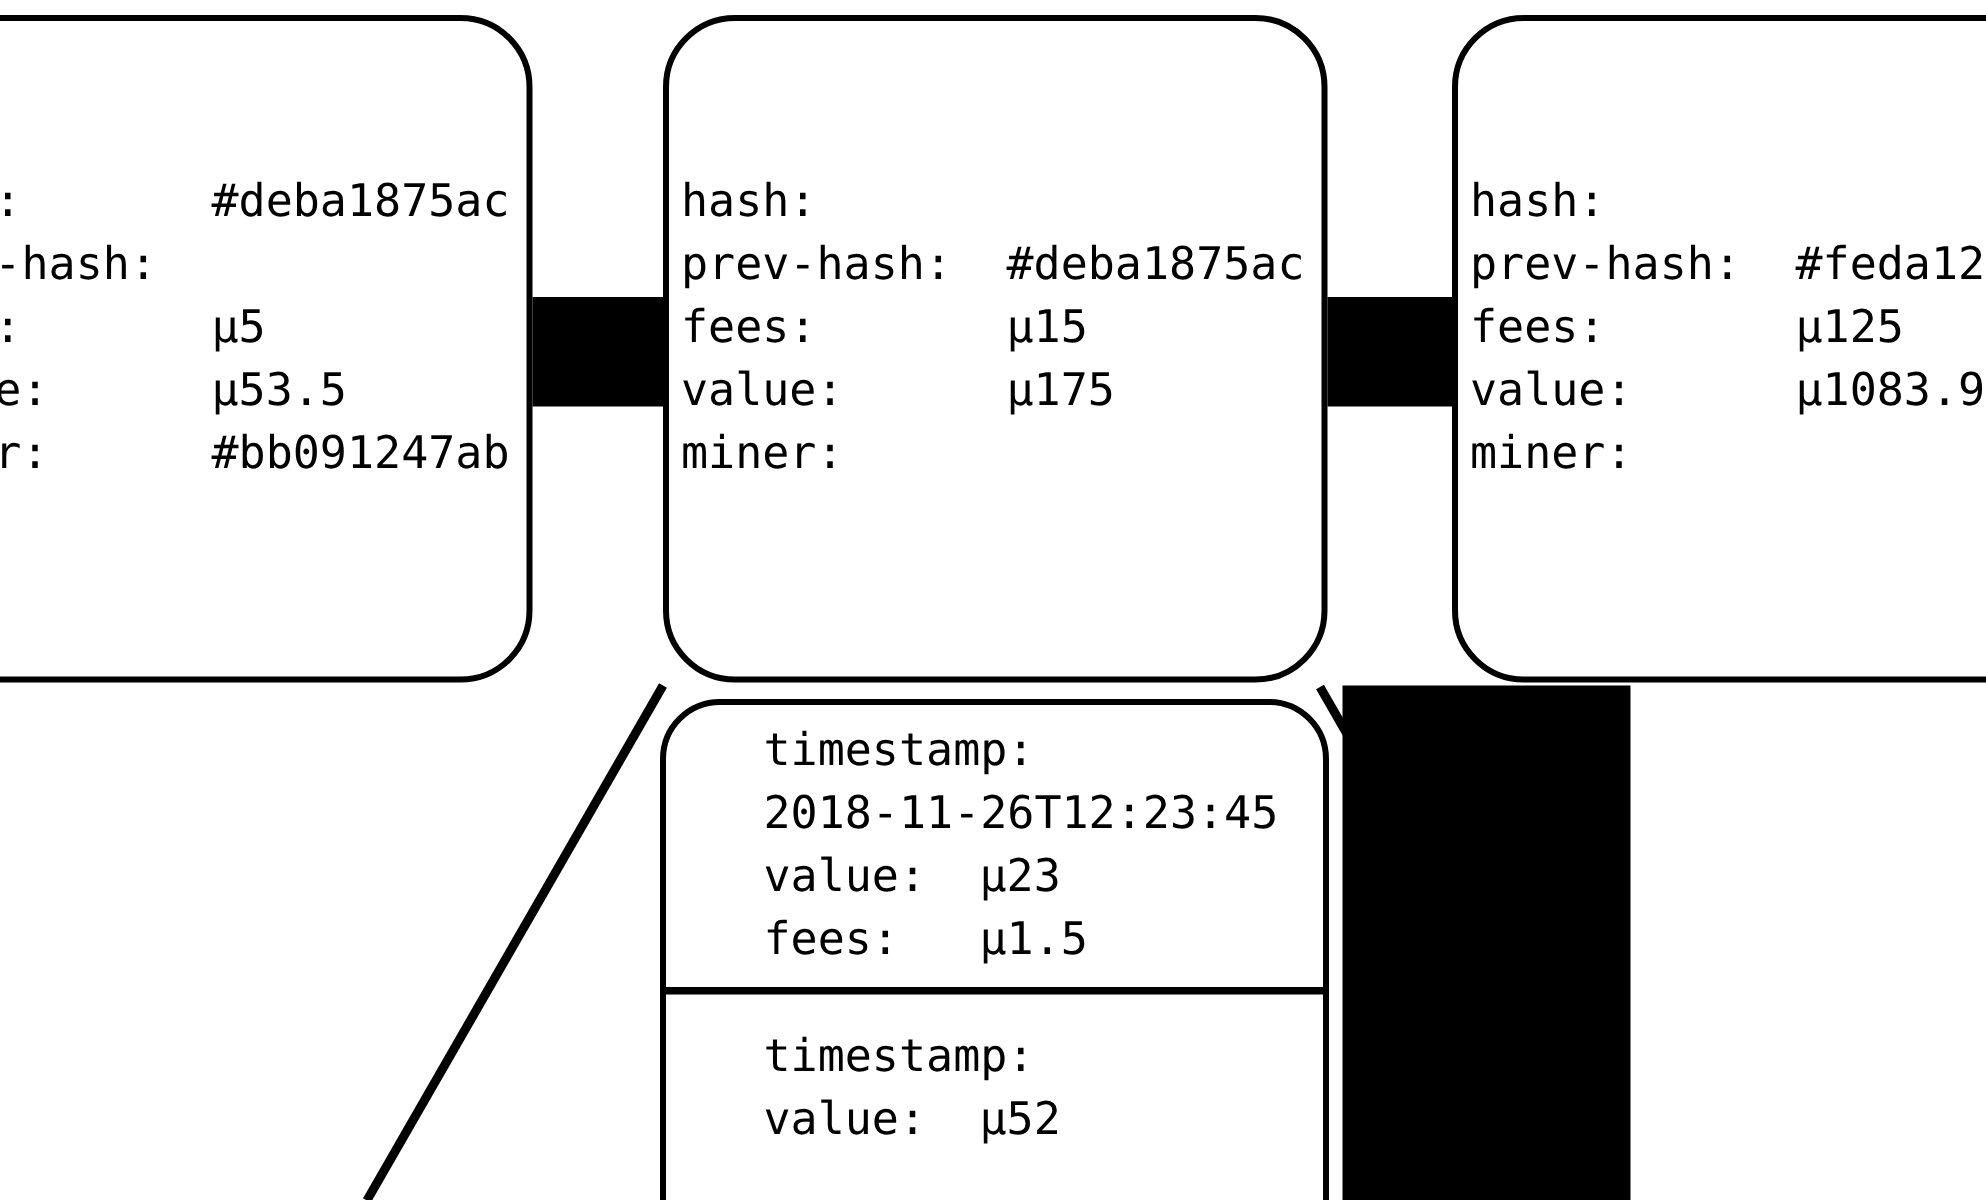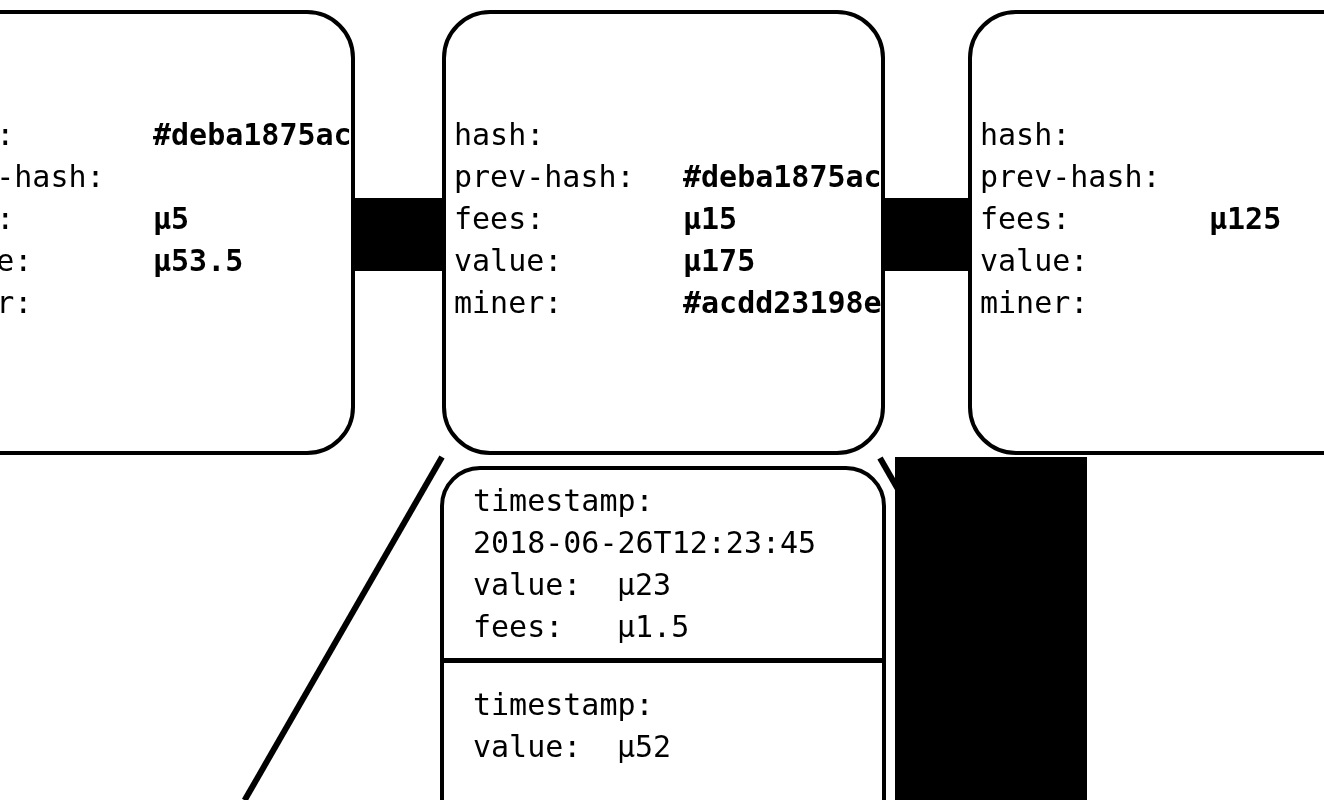--- a/index.html
+++ b/index.html
@@ -27,21 +27,21 @@
     border-radius: 48px;
     z-index: 2;
   }
   .block-left  { left: -88px; }
   .block-mid   { left: 442px; }
   .block-right { left: 968px; }
 
   .rows { position: absolute; top: 100px; left: 0; right: 0; }
   .row  { position: relative; height: 42px; }
   .lbl  { position: absolute; left: 8px;   white-space: pre; }
-  .val  { position: absolute; left: 237px; white-space: pre; font-weight: bold; }
+  .val  { position: absolute; left: 225px; white-space: pre; }
 
   
   .connector {
     position: absolute;
     top: 198px;
     height: 73px;
     background: #000000;
     z-index: 2;
   }
   .connector-1 { left: 355px; width: 87px; }
@@ -53,21 +53,21 @@
     left: 440px;
     top: 466px;
     width: 446px;
     height: 430px;
     box-sizing: border-box;
     background: #ffffff;
     border: 4px solid #000000;
     border-radius: 40px;
     z-index: 2;
   }
-  .tx-entry { position: absolute; left: 0; right: 0; }
+  .tx-entry { position: absolute; left: 0; right: 0; padding-left: 36px; }
   .tx-entry-1 { top: 10px; }
   .tx-entry-2 { top: 214px; }
   .tx-divider {
     position: absolute;
     left: -4px;
     top: 188px;
     width: 446px;
     height: 5px;
     background: #000000;
   }
@@ -116,20 +116,21 @@
       <div class="row">
         <span class="lbl">fees:</span>
         <span class="val">µ5</span>
       </div>
       <div class="row">
         <span class="lbl">value:</span>
         <span class="val">µ53.5</span>
       </div>
       <div class="row">
         <span class="lbl">miner:</span>
+        <span class="val">#bb091247ab</span>
       </div>
     </div>
   </div>
 
   <div class="connector connector-1"></div>
 
   <div class="block block-mid">
     <div class="rows">
       <div class="row">
         <span class="lbl">hash:</span>
@@ -141,55 +142,56 @@
       <div class="row">
         <span class="lbl">fees:</span>
         <span class="val">µ15</span>
       </div>
       <div class="row">
         <span class="lbl">value:</span>
         <span class="val">µ175</span>
       </div>
       <div class="row">
         <span class="lbl">miner:</span>
-        <span class="val">#acdd23198e</span>
       </div>
     </div>
   </div>
 
   <div class="connector connector-2"></div>
 
   <div class="block block-right">
     <div class="rows">
       <div class="row">
         <span class="lbl">hash:</span>
       </div>
       <div class="row">
         <span class="lbl">prev-hash:</span>
+        <span class="val">#feda12</span>
       </div>
       <div class="row">
         <span class="lbl">fees:</span>
         <span class="val">µ125</span>
       </div>
       <div class="row">
         <span class="lbl">value:</span>
+        <span class="val">µ1083.9</span>
       </div>
       <div class="row">
         <span class="lbl">miner:</span>
       </div>
     </div>
   </div>
 
   <div class="txbox">
     <div class="tx-entry tx-entry-1">
       <div class="row">
         <span class="t-lbl">timestamp:</span>
       </div>
       <div class="row">
-        <span class="t-lbl">2018-06-26T12:23:45</span>
+        <span class="t-lbl">2018-11-26T12:23:45</span>
       </div>
       <div class="row">
         <span class="t-lbl">value:</span>
         <span class="t-val">µ23</span>
       </div>
       <div class="row">
         <span class="t-lbl">fees:</span>
         <span class="t-val">µ1.5</span>
       </div>
     </div>

